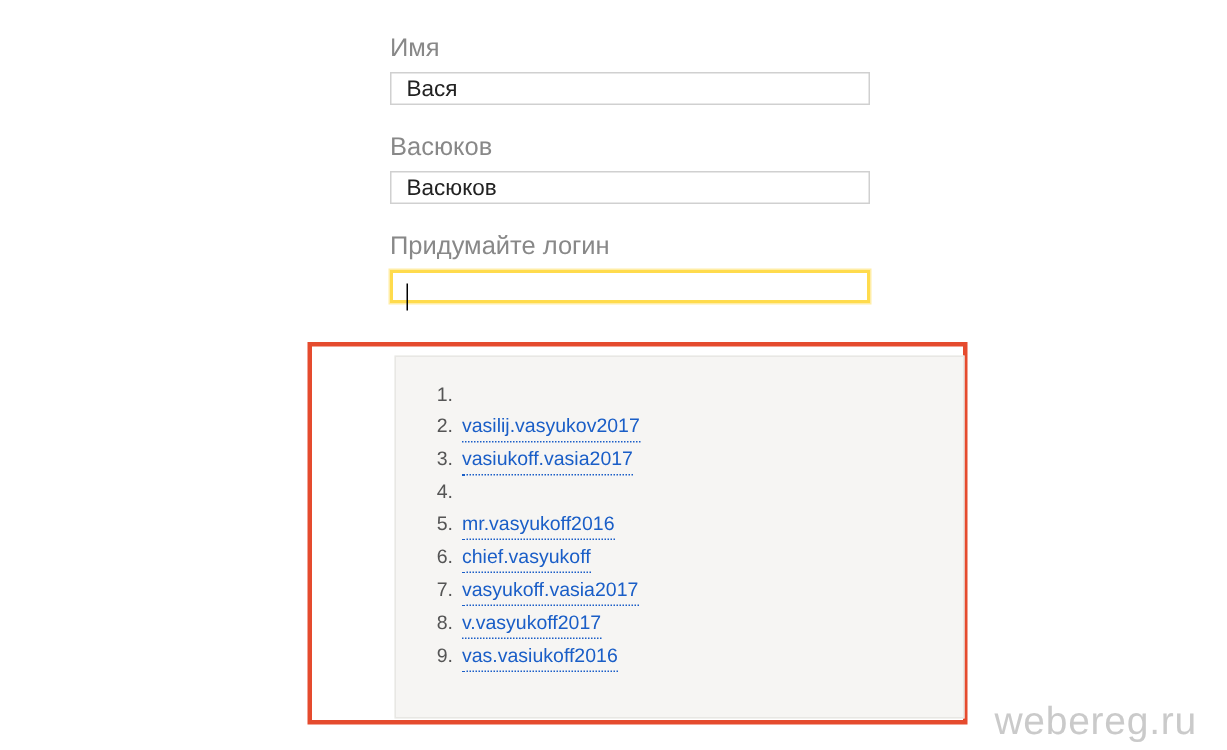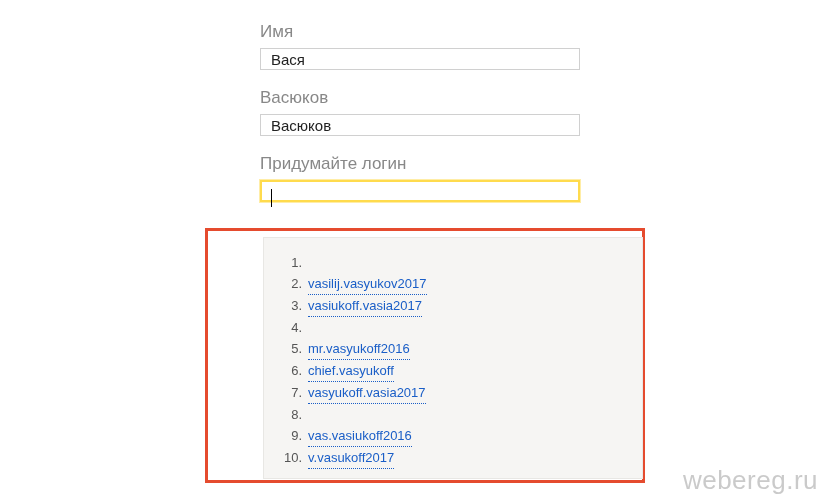--- a/index.html
+++ b/index.html
@@ -82,21 +82,21 @@
       padding-right: 6px;
     }
     .suggestion-link {
       color: #1a5ec7;
       text-decoration: none;
       border-bottom: 1px dotted #1a5ec7;
       cursor: pointer;
     }
     .watermark {
       position: absolute;
-      right: 0;
+      right: 20px;
       bottom: 4px;
       font-size: 26px;
       color: #c5c5c5;
       font-family: Arial, sans-serif;
       letter-spacing: 0.5px;
       opacity: 0.9;
       pointer-events: none;
     }
   </style>
 </head>
@@ -141,26 +141,23 @@
       <li class="suggestion-item">
           <span class="suggestion-number">6.</span>
           <a class="suggestion-link">chief.vasyukoff</a>
         </li>
       <li class="suggestion-item">
           <span class="suggestion-number">7.</span>
           <a class="suggestion-link">vasyukoff.vasia2017</a>
         </li>
       <li class="suggestion-item">
           <span class="suggestion-number">8.</span>
+          <a class="suggestion-link">v.vasyukoff2017</a>
         </li>
       <li class="suggestion-item">
           <span class="suggestion-number">9.</span>
           <a class="suggestion-link">vas.vasiukoff2016</a>
-        </li>
-      <li class="suggestion-item">
-          <span class="suggestion-number">10.</span>
-          <a class="suggestion-link">v.vasukoff2017</a>
         </li>
     </ol>
   </div>
 </div>
 
 <div class="watermark">webereg.ru</div>
 
 </body></html>

